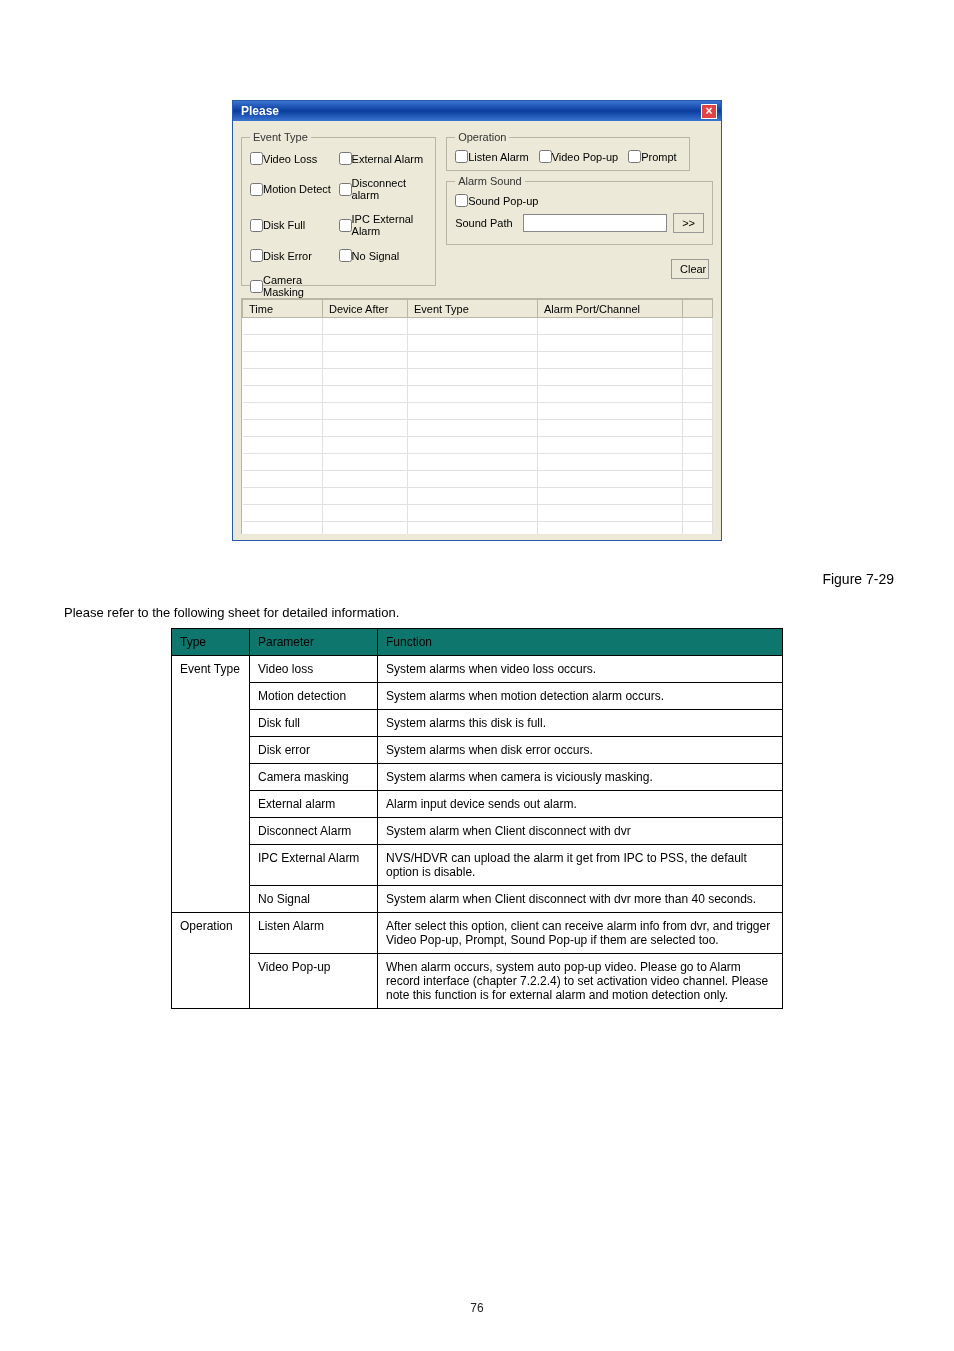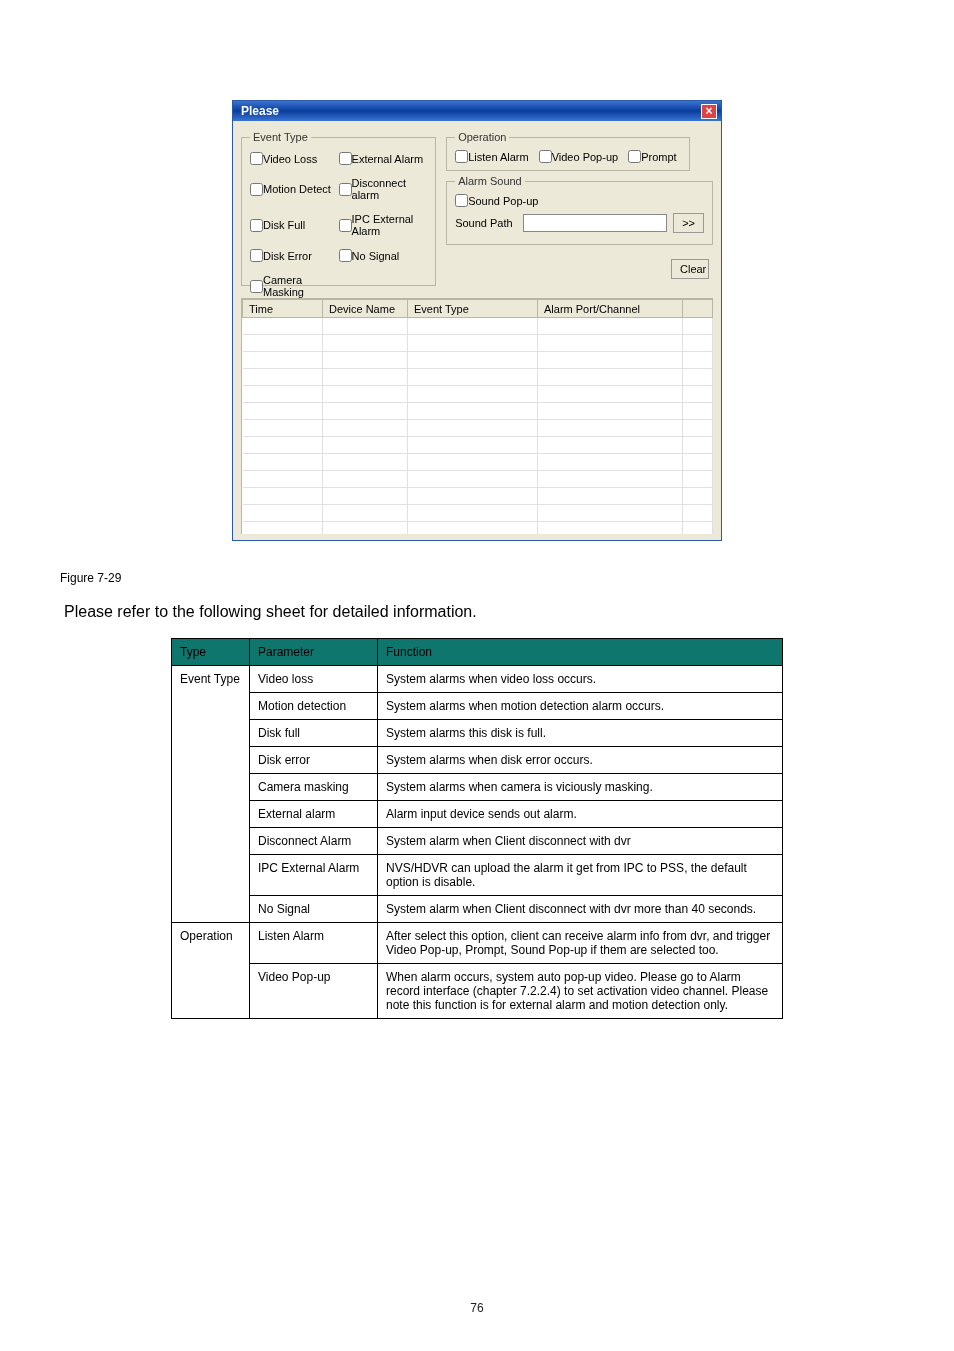--- a/index.html
+++ b/index.html
@@ -111,27 +111,27 @@
       height:17px;
       padding:0 4px;
     }
     .dlg-table .c-time{width:80px;}
     .dlg-table .c-dev{width:85px;}
     .dlg-table .c-evt{width:130px;}
     .dlg-table .c-port{width:145px;}
 
     
     .caption {
-      text-align:left;
-      font-size:12px;
+      text-align:right;
+      font-size:14px;
       margin: 10px 0 18px 0;
     }
     .refer {
-      font-size:16px;
-      margin-bottom:17px;
+      font-size:13px;
+      margin-bottom:8px;
       padding-left:4px;
     }
 
     
     .info-table {
       width: 612px;
       margin: 0 auto;
       border-collapse: collapse;
       font-size: 12px;
     }
@@ -258,21 +258,21 @@
           <colgroup>
             <col class="c-time">
               <col class="c-dev">
               <col class="c-evt">
               <col class="c-port">
               <col>
           </colgroup>
           <thead>
             <tr>
               <th>Time</th>
-              <th>Device Name</th>
+              <th>Device After</th>
               <th>Event Type</th>
               <th>Alarm Port/Channel</th>
               <th></th>
             </tr>
           </thead>
           <tbody>
             <tr>
                 <td></td>
                 <td></td>
                 <td></td>

